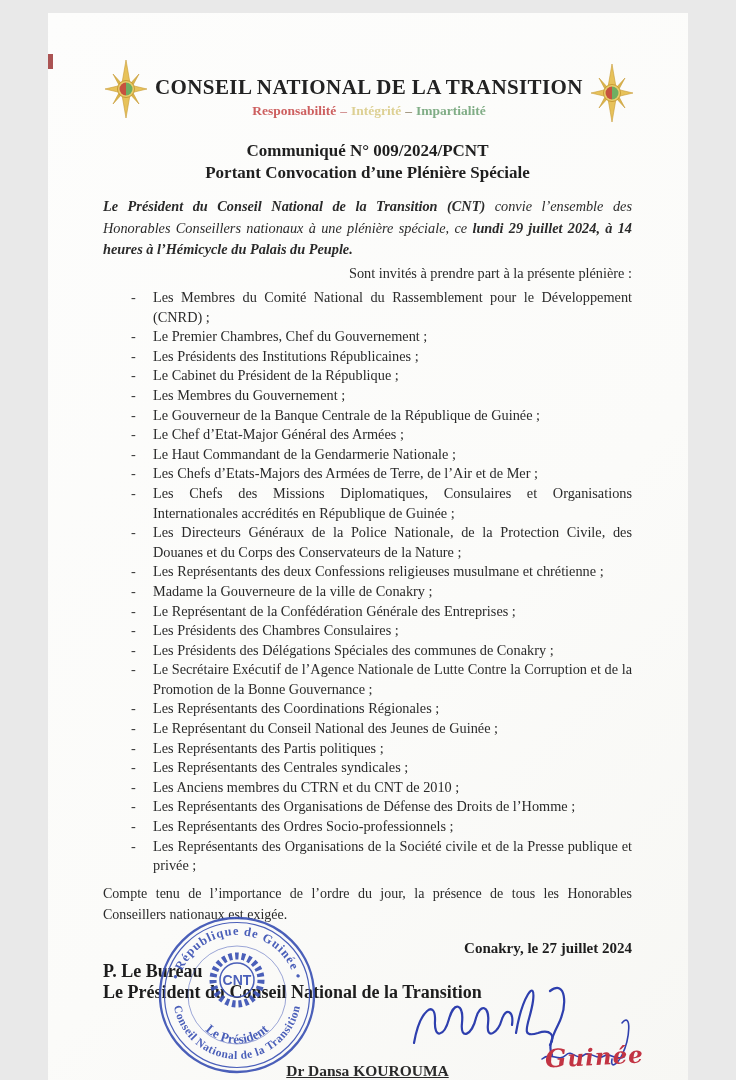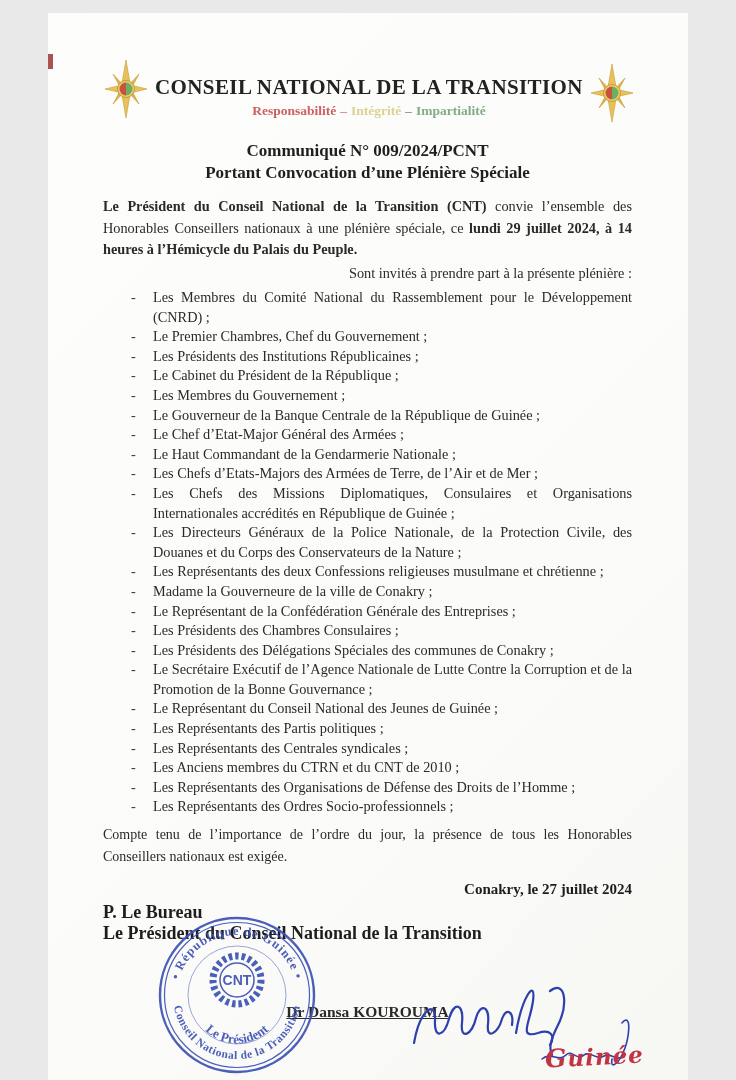--- a/index.html
+++ b/index.html
@@ -22,21 +22,21 @@
   .motto{font-size:13.5px;font-weight:bold;margin-top:3px;}
   .motto .m-red{color:#cd5f5f;}
   .motto .m-yellow{color:#ddd093;}
   .motto .m-green{color:#80ad86;}
   .motto .sep1{color:#d08a8a;padding:0 4px;}
   .motto .sep2{color:#9b8f77;padding:0 4px;}
   
   .doc-heading{text-align:center;font-weight:bold;font-size:17px;line-height:22px;color:#1f1f1f;margin-top:17px;}
   
   .body-text{margin-top:12px;font-size:14.3px;line-height:21.5px;text-align:justify;}
-  .p1{margin:0;}
+  .p1{margin:0;font-style:italic;}
   .p2{margin:3px 0 0 0;font-weight:bold;}
   .p3{margin:2px 0 0 0;text-align:right;}
   b.seg{font-weight:bold;}
   
   .list{margin-top:4px;}
   .li{position:relative;padding-left:50px;font-size:14.3px;line-height:19.6px;text-align:justify;}
   .li::before{content:"-";position:absolute;left:28px;top:0;color:#3a3a3a;}
   
   .closing{margin-top:7px;font-size:14px;line-height:21.5px;text-align:justify;}
   .dateline{margin-top:7px;font-size:15px;font-weight:bold;text-align:right;color:#1d1d1d;}
@@ -145,33 +145,35 @@
           <div class="li"><span>Madame la Gouverneure de la ville de Conakry ;</span></div>
 
           <div class="li"><span>Le Représentant de la Confédération Générale des Entreprises ;</span></div>
 
           <div class="li"><span>Les Présidents des Chambres Consulaires ;</span></div>
 
           <div class="li"><span>Les Présidents des Délégations Spéciales des communes de Conakry ;</span></div>
 
           <div class="li"><span>Le Secrétaire Exécutif de l’Agence Nationale de Lutte Contre la Corruption et de la Promotion de la Bonne Gouvernance ;</span></div>
 
+          <div class="li"><span>Les Représentants des Coordinations Régionales ;</span></div>
 
           <div class="li"><span>Le Représentant du Conseil National des Jeunes de Guinée ;</span></div>
 
           <div class="li"><span>Les Représentants des Partis politiques ;</span></div>
 
           <div class="li"><span>Les Représentants des Centrales syndicales ;</span></div>
 
           <div class="li"><span>Les Anciens membres du CTRN et du CNT de 2010 ;</span></div>
 
           <div class="li"><span>Les Représentants des Organisations de Défense des Droits de l’Homme ;</span></div>
 
           <div class="li"><span>Les Représentants des Ordres Socio-professionnels ;</span></div>
 
+          <div class="li"><span>Les Représentants des Organisations de la Société civile et de la Presse publique et privée ;</span></div>
         </div>
 
       <p class="closing">Compte tenu de l’importance de l’ordre du jour, la présence de tous les Honorables Conseillers nationaux est exigée.</p>
     </div>
 
     <div class="dateline">Conakry, le 27 juillet 2024</div>
 
     <div class="sigblock">
       <div>P. Le Bureau</div>
       <div>Le Président du Conseil National de la Transition</div>

